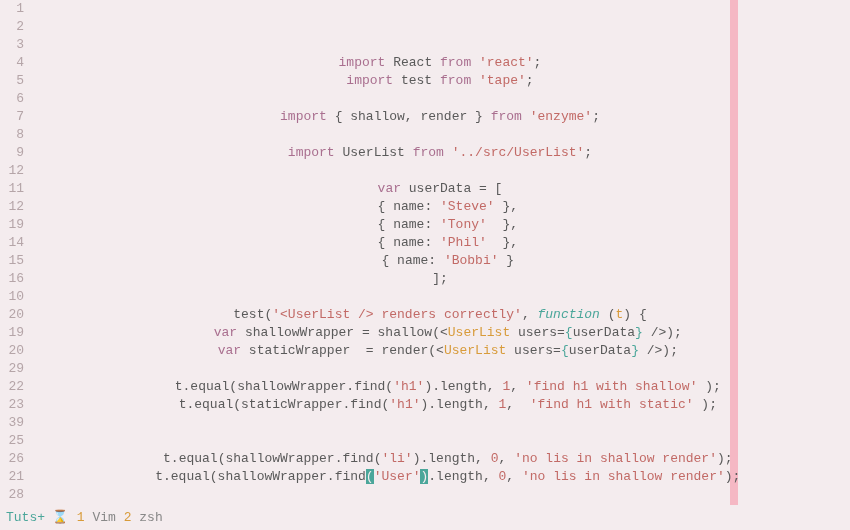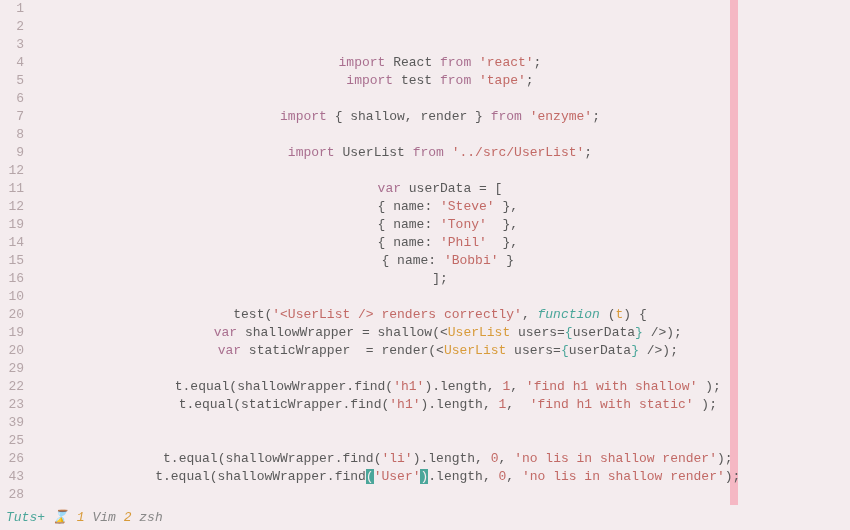--- a/index.html
+++ b/index.html
@@ -54,21 +54,20 @@
     .cursor-match {
       background: #4ba69a;
       color: #f4ecee;
     }
     .status {
       position: absolute;
       bottom: 3px;
       left: 6px;
       font-size: 13px;
       color: #888;
-      font-style: italic;
     }
     .status .sess { color: #4ba69a; }
     .status .hg { color: #a96f8f; }
     .status .idx { color: #d89b3a; }
   </style>
 </head>
 <body>
 
 <div class="editor">
   <div class="gutter">
@@ -91,21 +90,21 @@
       <div>10</div>
       <div>20</div>
       <div>19</div>
       <div>20</div>
       <div>29</div>
       <div>22</div>
       <div>23</div>
       <div>39</div>
       <div>25</div>
       <div>26</div>
-      <div>43</div>
+      <div>21</div>
       <div>28</div>
     </div>
   <div class="code">
     <div class="ruler"></div>
     <div class="content"><div class="code-line"><span class="kw">import </span><span class="id">React </span><span class="kw">from </span><span class="str">'react'</span><span class="id">;</span></div><div class="code-line"><span class="kw">import </span><span class="id">test </span><span class="kw">from </span><span class="str">'tape'</span><span class="id">;</span></div><div class="code-line">&nbsp;</div><div class="code-line"><span class="kw">import </span><span class="id">{ shallow, render } </span><span class="kw">from </span><span class="str">'enzyme'</span><span class="id">;</span></div><div class="code-line">&nbsp;</div><div class="code-line"><span class="kw">import </span><span class="id">UserList </span><span class="kw">from </span><span class="str">'../src/UserList'</span><span class="id">;</span></div><div class="code-line">&nbsp;</div><div class="code-line"><span class="kw">var </span><span class="id">userData = [</span></div><div class="code-line"><span class="id">  { </span><span class="id">name</span><span class="id">: </span><span class="str">'Steve'</span><span class="id"> },</span></div><div class="code-line"><span class="id">  { </span><span class="id">name</span><span class="id">: </span><span class="str">'Tony'</span><span class="id">  },</span></div><div class="code-line"><span class="id">  { </span><span class="id">name</span><span class="id">: </span><span class="str">'Phil'</span><span class="id">  },</span></div><div class="code-line"><span class="id">  { </span><span class="id">name</span><span class="id">: </span><span class="str">'Bobbi'</span><span class="id"> }</span></div><div class="code-line"><span class="id">];</span></div><div class="code-line">&nbsp;</div><div class="code-line"><span class="id">test(</span><span class="str">'&lt;UserList /&gt; renders correctly'</span><span class="id">, </span><span class="fn">function</span><span class="id"> (</span><span class="type">t</span><span class="id">) {</span></div><div class="code-line"><span class="id">  </span><span class="kw">var </span><span class="id">shallowWrapper = shallow(&lt;</span><span class="type">UserList</span><span class="id"> users=</span><span class="brace">{</span><span class="id">userData</span><span class="brace">}</span><span class="id"> /&gt;);</span></div><div class="code-line"><span class="id">  </span><span class="kw">var </span><span class="id">staticWrapper  = render(&lt;</span><span class="type">UserList</span><span class="id"> users=</span><span class="brace">{</span><span class="id">userData</span><span class="brace">}</span><span class="id"> /&gt;);</span></div><div class="code-line">&nbsp;</div><div class="code-line"><span class="id">  t.equal(shallowWrapper.find(</span><span class="str">'h1'</span><span class="id">).length, </span><span class="num">1</span><span class="id">, </span><span class="str">'find h1 with shallow'</span><span class="id"> );</span></div><div class="code-line"><span class="id">  t.equal(staticWrapper.find(</span><span class="str">'h1'</span><span class="id">).length, </span><span class="num">1</span><span class="id">,  </span><span class="str">'find h1 with static'</span><span class="id"> );</span></div><div class="code-line">&nbsp;</div><div class="code-line">&nbsp;</div><div class="code-line"><span class="id">  t.equal(shallowWrapper.find(</span><span class="str">'li'</span><span class="id">).length, </span><span class="num">0</span><span class="id">, </span><span class="str">'no lis in shallow render'</span><span class="id">);</span></div><div class="code-line"><span class="id">  t.equal(shallowWrapper.find</span><span class="cursor-match">(</span><span class="str">'User'</span><span class="cursor-match">)</span><span class="id">.length, </span><span class="num">0</span><span class="id">, </span><span class="str">'no lis in shallow render'</span><span class="id">);</span></div><div class="code-line">&nbsp;</div><div class="code-line">&nbsp;</div><div class="code-line">&nbsp;</div></div>
   </div>
 </div>
 
 <div class="status">
   <span class="sess">Tuts+</span>

